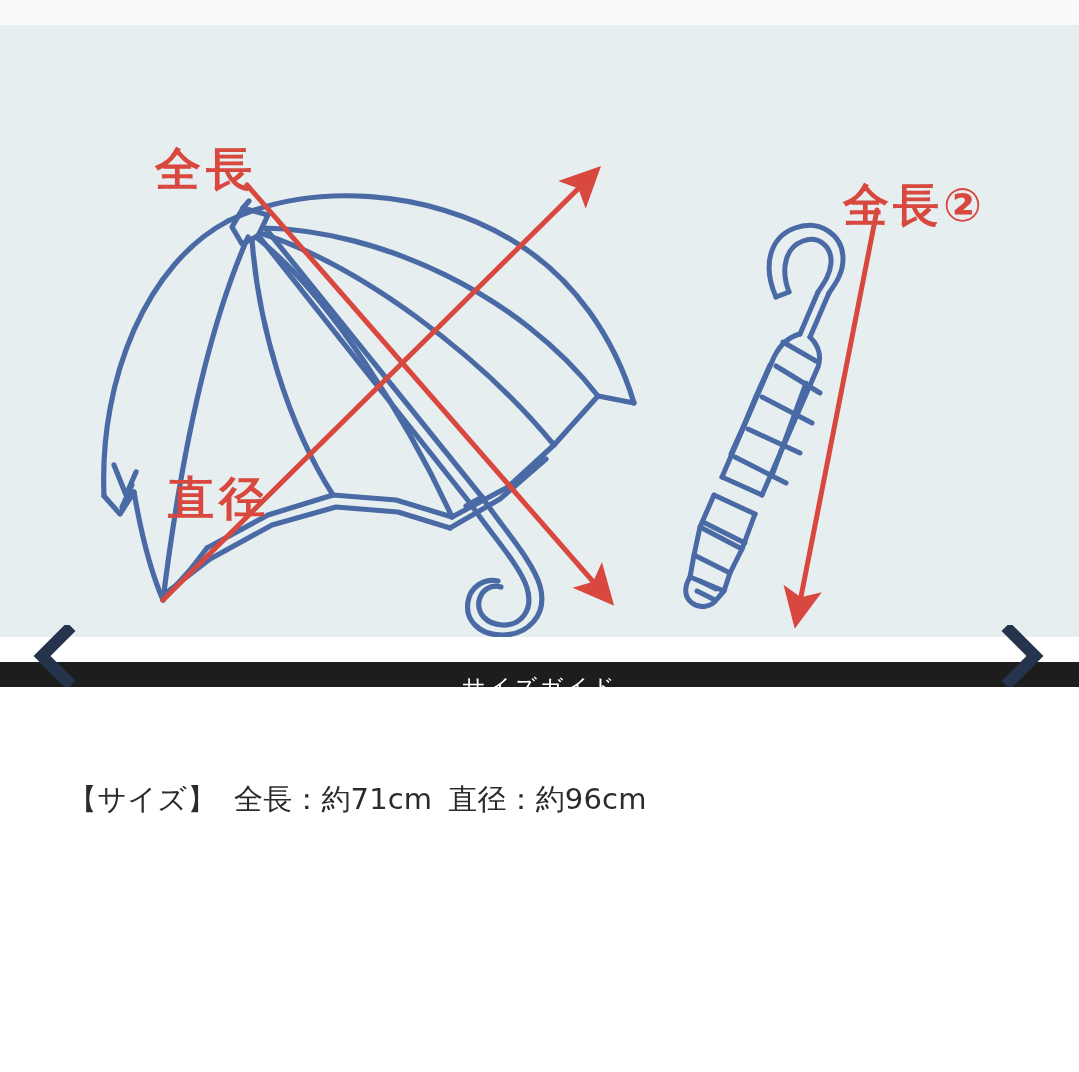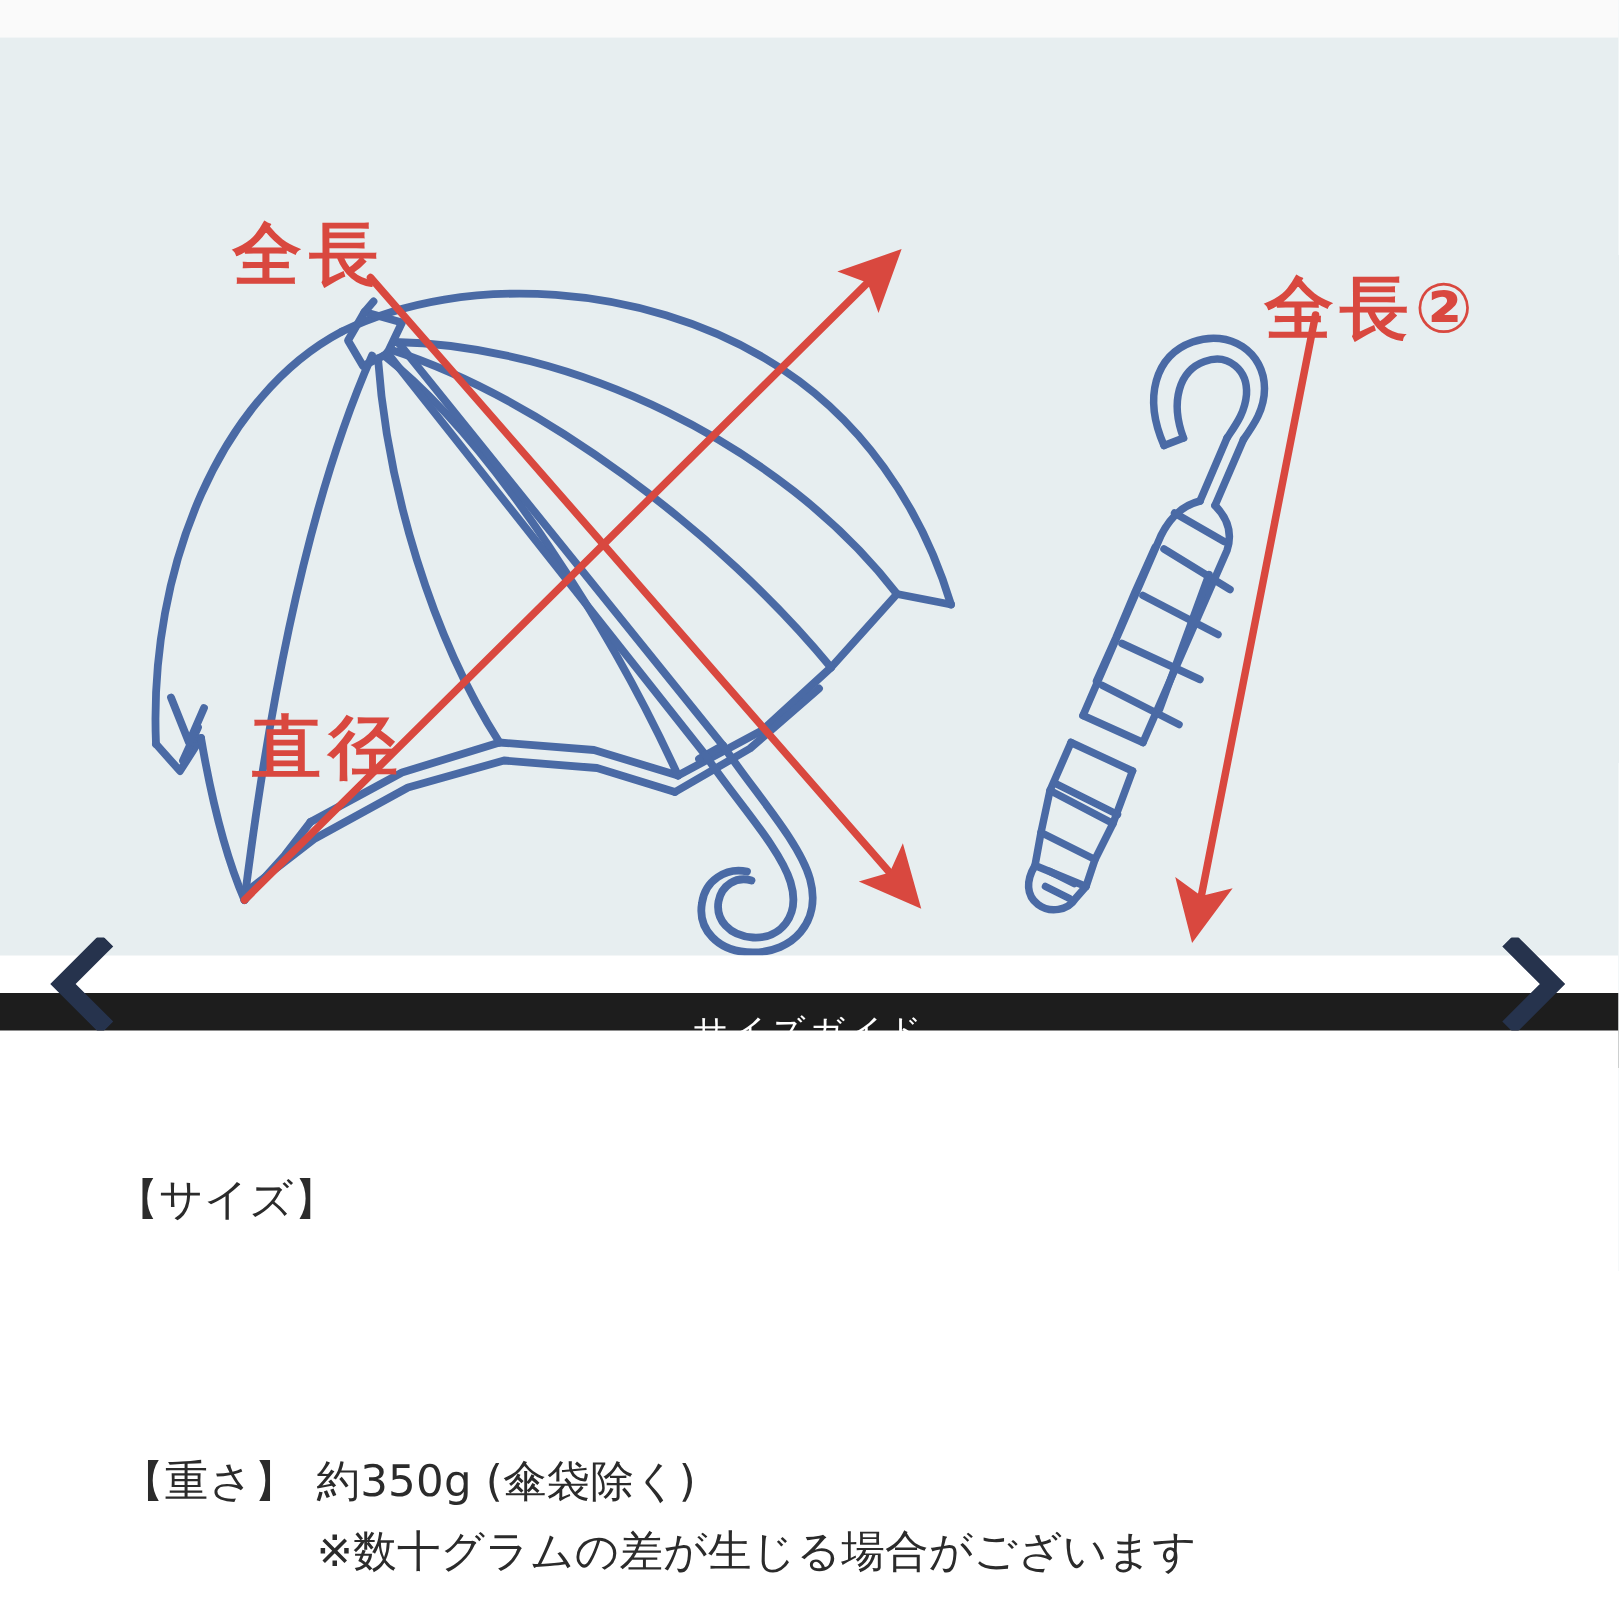--- a/index.html
+++ b/index.html
@@ -97,21 +97,20 @@
   }
   .spec-group.sizes  { top: 89px; }
   .spec-group.weight { top: 277px; }
 
   .spec-line {
     display: flex;
     align-items: baseline;
     white-space: nowrap;
     font-size: 29px;
     line-height: 46px;
-    text-align: center;
   }
   .spec-label {
     width: 166px;
     flex: 0 0 166px;
     letter-spacing: 0.01em;
   }
   .spec-value {
     letter-spacing: 0.005em;
   }
   .spec-value .gap { display: inline-block; width: 16px; }
@@ -243,27 +242,18 @@
   <div class="caption-bar">
     <span class="caption-text">サイズガイド</span>
   </div>
 </div>
 
 <div class="specs">
 
   <div class="spec-group sizes">
     <div class="spec-line">
       <span class="spec-label">【サイズ】</span>
+      <span class="spec-value"><span>全長：約71cm</span><span class="gap"></span><span>直径：約96cm</span></span>
     </div>
   </div>
 
-  <div class="spec-group weight">
-    <div class="spec-line">
-      <span class="spec-label">【重さ】</span>
-      <span class="spec-value">約350g (傘袋除く)</span>
-    </div>
-    <div class="spec-line indent">
-      <span class="spec-label"></span>
-      <span class="spec-value">※数十グラムの差が生じる場合がございます</span>
-    </div>
-  </div>
 
 </div>
 
 </body></html>

